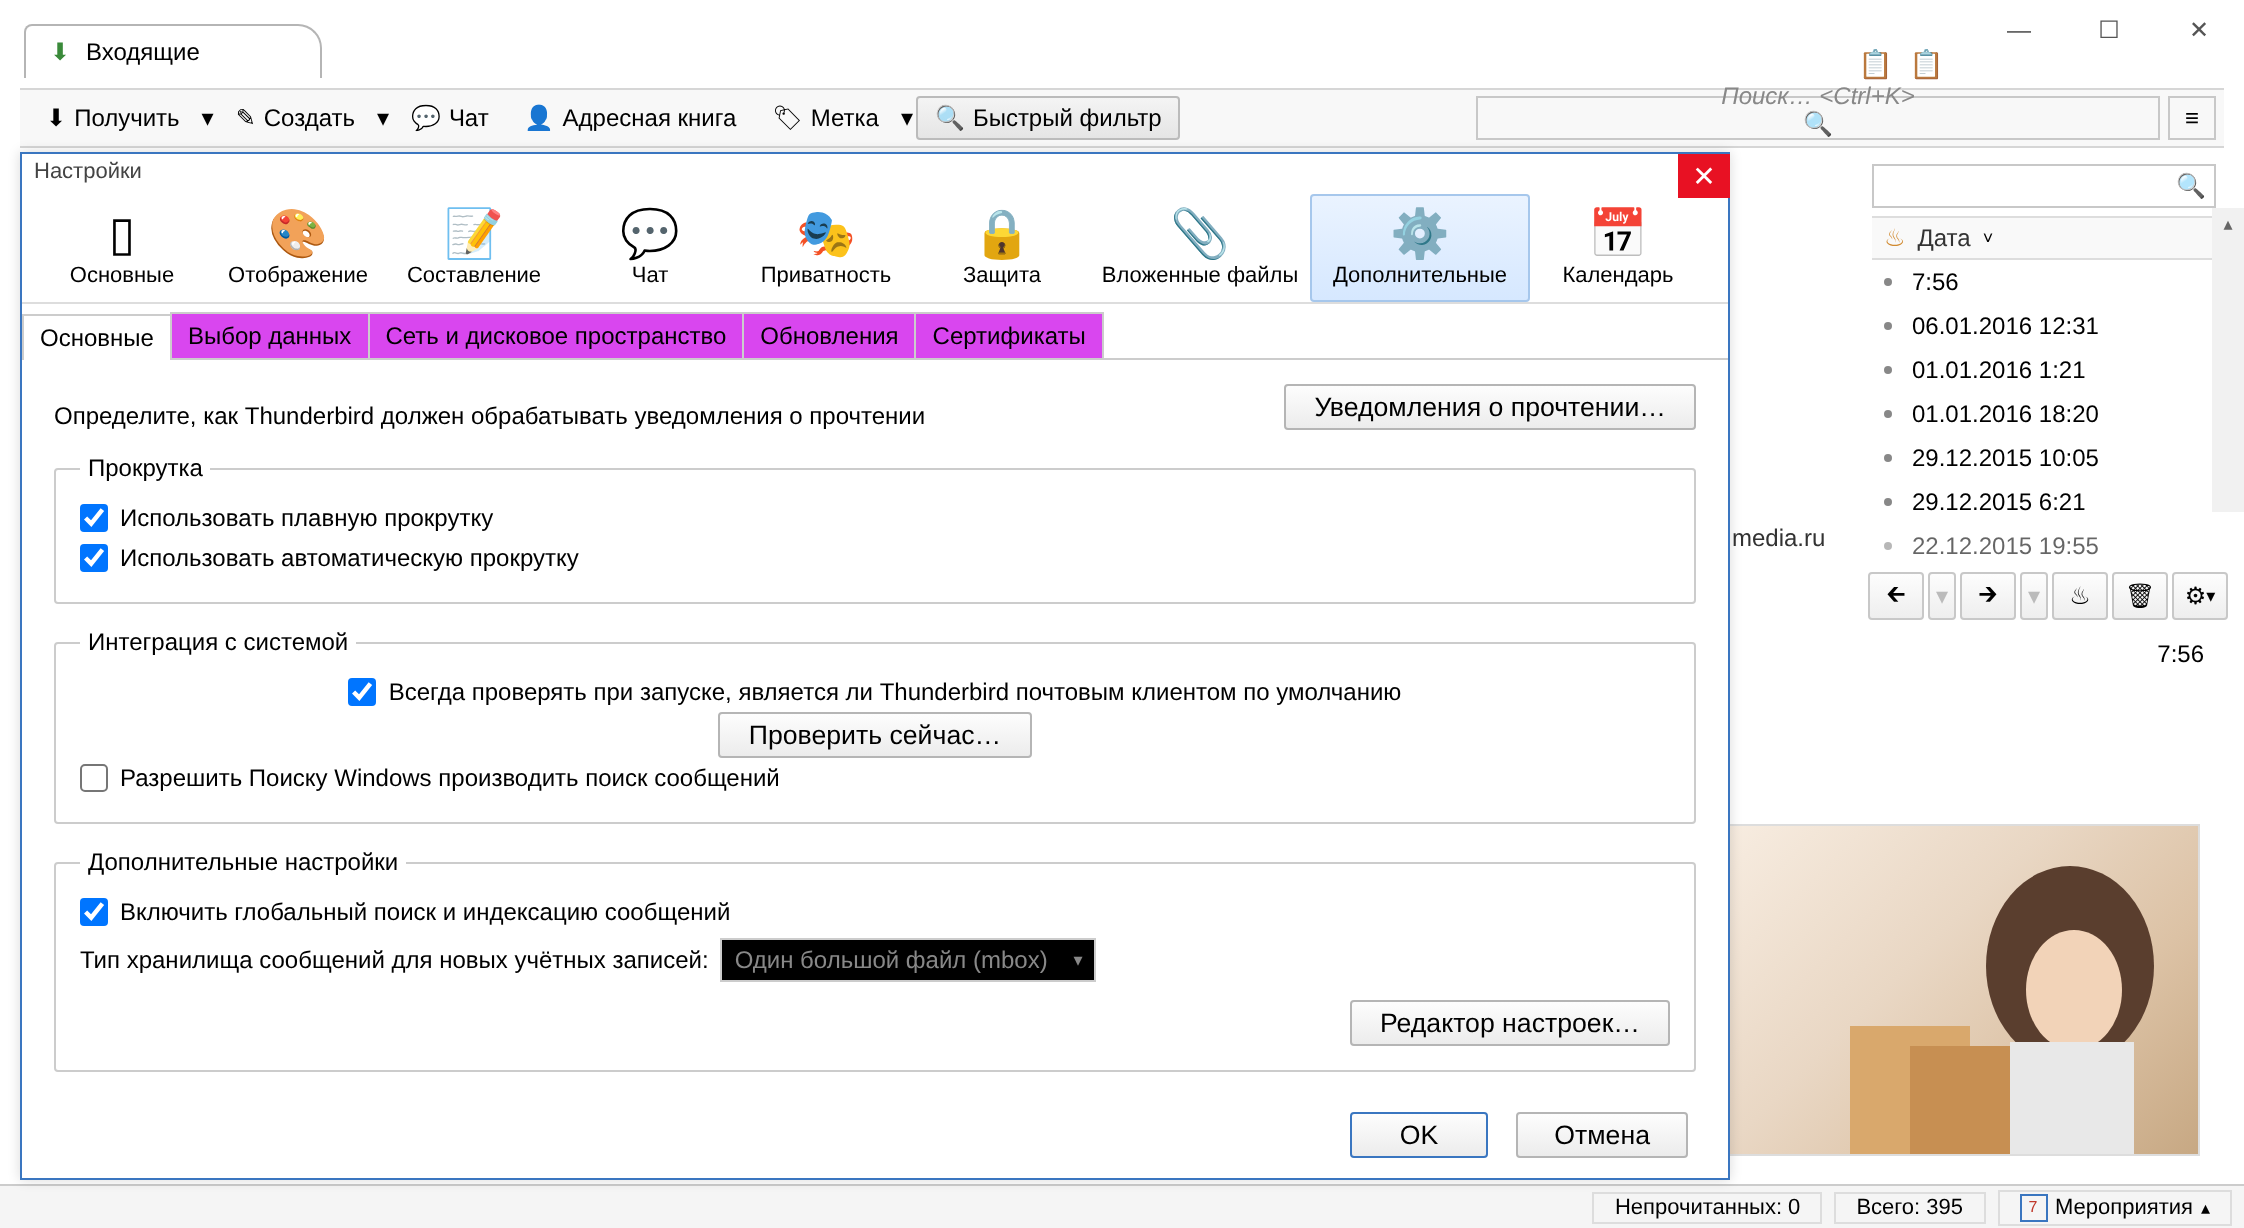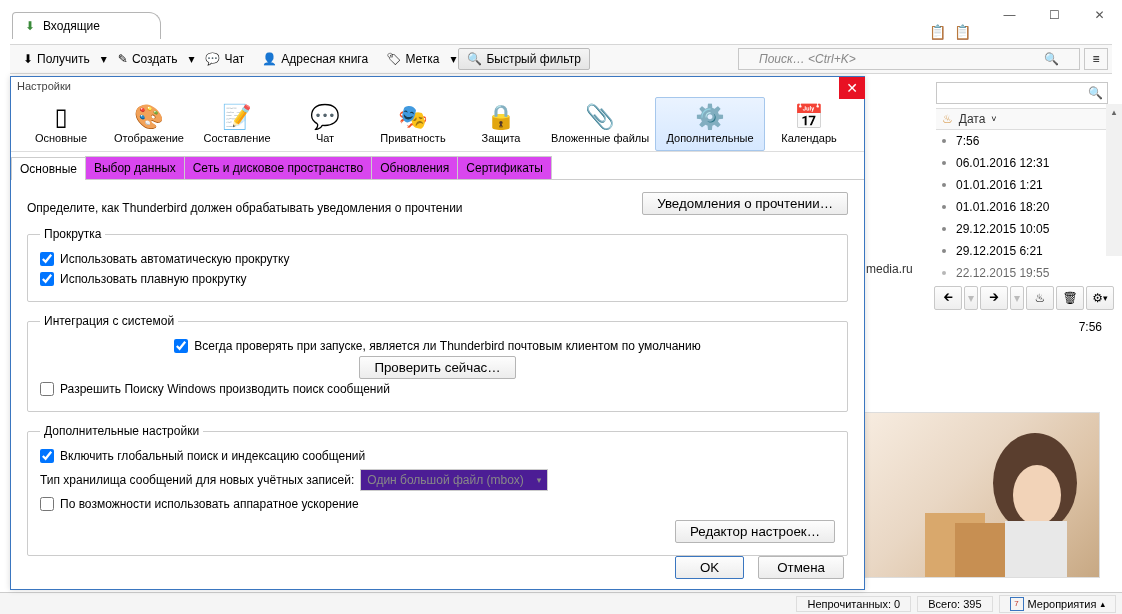--- a/index.html
+++ b/index.html
@@ -16,21 +16,21 @@
 
 .tab-bar { position: absolute; top: 12px; left: 12px; }
 .tab { background: #fff; border: 1px solid #b5b5b5; border-bottom: none; border-radius: 4px 12px 0 0; padding: 6px 60px 6px 10px; display: flex; align-items: center; gap: 6px; }
 .tab .ico { width: 14px; height: 14px; display: inline-flex; align-items: center; justify-content: center; }
 
 
 .main-toolbar { position: absolute; top: 44px; left: 10px; right: 10px; height: 30px; border-top: 1px solid #d6d6d6; border-bottom: 1px solid #d6d6d6; display: flex; align-items: center; padding: 0 4px; gap: 0; background: #f8f8f8; }
 .tb-btn { padding: 3px 8px; display: inline-flex; align-items: center; gap: 4px; border: 1px solid transparent; }
 .tb-btn.active { background: linear-gradient(#f4f4f4,#e5e5e5); border: 1px solid #bbb; border-radius: 2px; }
 .tb-dd { width: 10px; display: inline-flex; align-items: center; justify-content: center; }
-.search-main { margin-left: auto; height: 22px; width: 342px; border: 1px solid #c8c8c8; display: flex; align-items: center; justify-content: space-between; padding: 0 20px; color: #888; font-style: italic; }
+.search-main { margin-left: auto; height: 22px; width: 342px; border: 1px solid #c8c8c8; display: flex; align-items: center; justify-content: flex-end; padding: 0 4px; color: #888; font-style: italic; flex-direction: column; }
 .search-main .mag { color: #3a76c0; font-style: normal; }
 .hamburger { width: 24px; height: 22px; border: 1px solid #c8c8c8; margin-left: 4px; display: flex; align-items: center; justify-content: center; }
 
 
 .right-col { position: absolute; top: 82px; right: 0; width: 186px; }
 .col-search { height: 22px; margin: 0 14px 4px 0; border: 1px solid #c8c8c8; display: flex; align-items: center; justify-content: flex-end; padding: 0 4px; }
 .col-header { display: flex; align-items: center; border: 1px solid #ddd; border-left: none; height: 22px; padding: 0 6px; gap: 6px; color: #333; background: #f9f9f9; }
 .col-header .drop { width: 10px; font-size: 9px; color: #000; }
 .col-header .fire { color: #d18a30; }
 .col-header .corner { margin-left: auto; font-size: 10px; }
@@ -78,21 +78,21 @@
 .dlg-body { padding: 12px 16px; }
 .row-top { display: flex; align-items: flex-end; justify-content: space-between; }
 .btn { background: linear-gradient(#fdfdfd,#ececec); border: 1px solid #b5b5b5; border-radius: 2px; padding: 3px 14px; }
 .btn + .btn { margin-left: 6px; }
 
 fieldset { border: 1px solid #ccc; border-radius: 2px; margin-top: 12px; padding: 8px 12px 12px; }
 legend { padding: 0 4px; font-size: 12px; }
 .chk-row { display: flex; align-items: center; gap: 6px; padding: 3px 0; }
 .chk-row input { width: 14px; height: 14px; }
 .fs-row-btn { display: flex; justify-content: space-between; align-items: center; flex-direction: column; }
-.sel-disabled { display: inline-flex; align-items: center; justify-content: space-between; width: 188px; height: 22px; border: 1px solid #ccc; background: #4c1d95; color: #888; padding: 0 6px; margin-left: 6px; }
+.sel-disabled { display: inline-flex; align-items: center; justify-content: space-between; width: 188px; height: 22px; border: 1px solid #ccc; background: #000000; color: #888; padding: 0 6px; margin-left: 6px; }
 .fs-line { display: flex; align-items: center; padding: 3px 0; }
 
 
 .dlg-foot { position: absolute; bottom: 10px; right: 20px; display: flex; gap: 8px; padding-left: 16px; }
 .btn.ok { border: 1px solid #3a76c0; padding: 3px 24px; }
 .btn.cancel { padding: 3px 18px; }
 
 
 .u-ico { font-family: "Segoe UI Symbol", sans-serif; }
 </style>
@@ -293,25 +293,25 @@
   <div class="dlg-body">
     <div class="row-top">
       <span>Определите, как Thunderbird должен обрабатывать уведомления о прочтении</span>
       <button class="btn">Уведомления о прочтении…</button>
     </div>
 
     <fieldset>
       <legend>Прокрутка</legend>
       <label class="chk-row">
           <input type="checkbox" checked="" style="">
-          <span>Использовать автоматическую прокрутку</span>
+          <span>Использовать плавную прокрутку</span>
         </label>
       <label class="chk-row">
           <input type="checkbox" checked="" style="">
-          <span>Использовать плавную прокрутку</span>
+          <span>Использовать автоматическую прокрутку</span>
         </label>
     </fieldset>
 
     <fieldset>
       <legend>Интеграция с системой</legend>
       <div class="fs-row-btn">
         <label class="chk-row">
             <input type="checkbox" checked="" style="">
             <span>Всегда проверять при запуске, является ли Thunderbird почтовым клиентом по умолчанию</span>
           </label>
@@ -329,24 +329,20 @@
           <input type="checkbox" checked="" style="">
           <span>Включить глобальный поиск и индексацию сообщений</span>
         </label>
       <div class="fs-line">
         <span>Тип хранилища сообщений для новых учётных записей:</span>
         <span class="sel-disabled">
           <span>Один большой файл (mbox)</span>
             <span style="font-size:9px;">▾</span>
         </span>
       </div>
-      <label class="chk-row">
-          <input type="checkbox" style="">
-          <span>По возможности использовать аппаратное ускорение</span>
-        </label>
       <div style="text-align:right; margin-top:6px;">
         <button class="btn">Редактор настроек…</button>
       </div>
     </fieldset>
   </div>
 
   <div class="dlg-foot">
     <button class="btn ok">OK</button>
     <button class="btn cancel">Отмена</button>
   </div>

